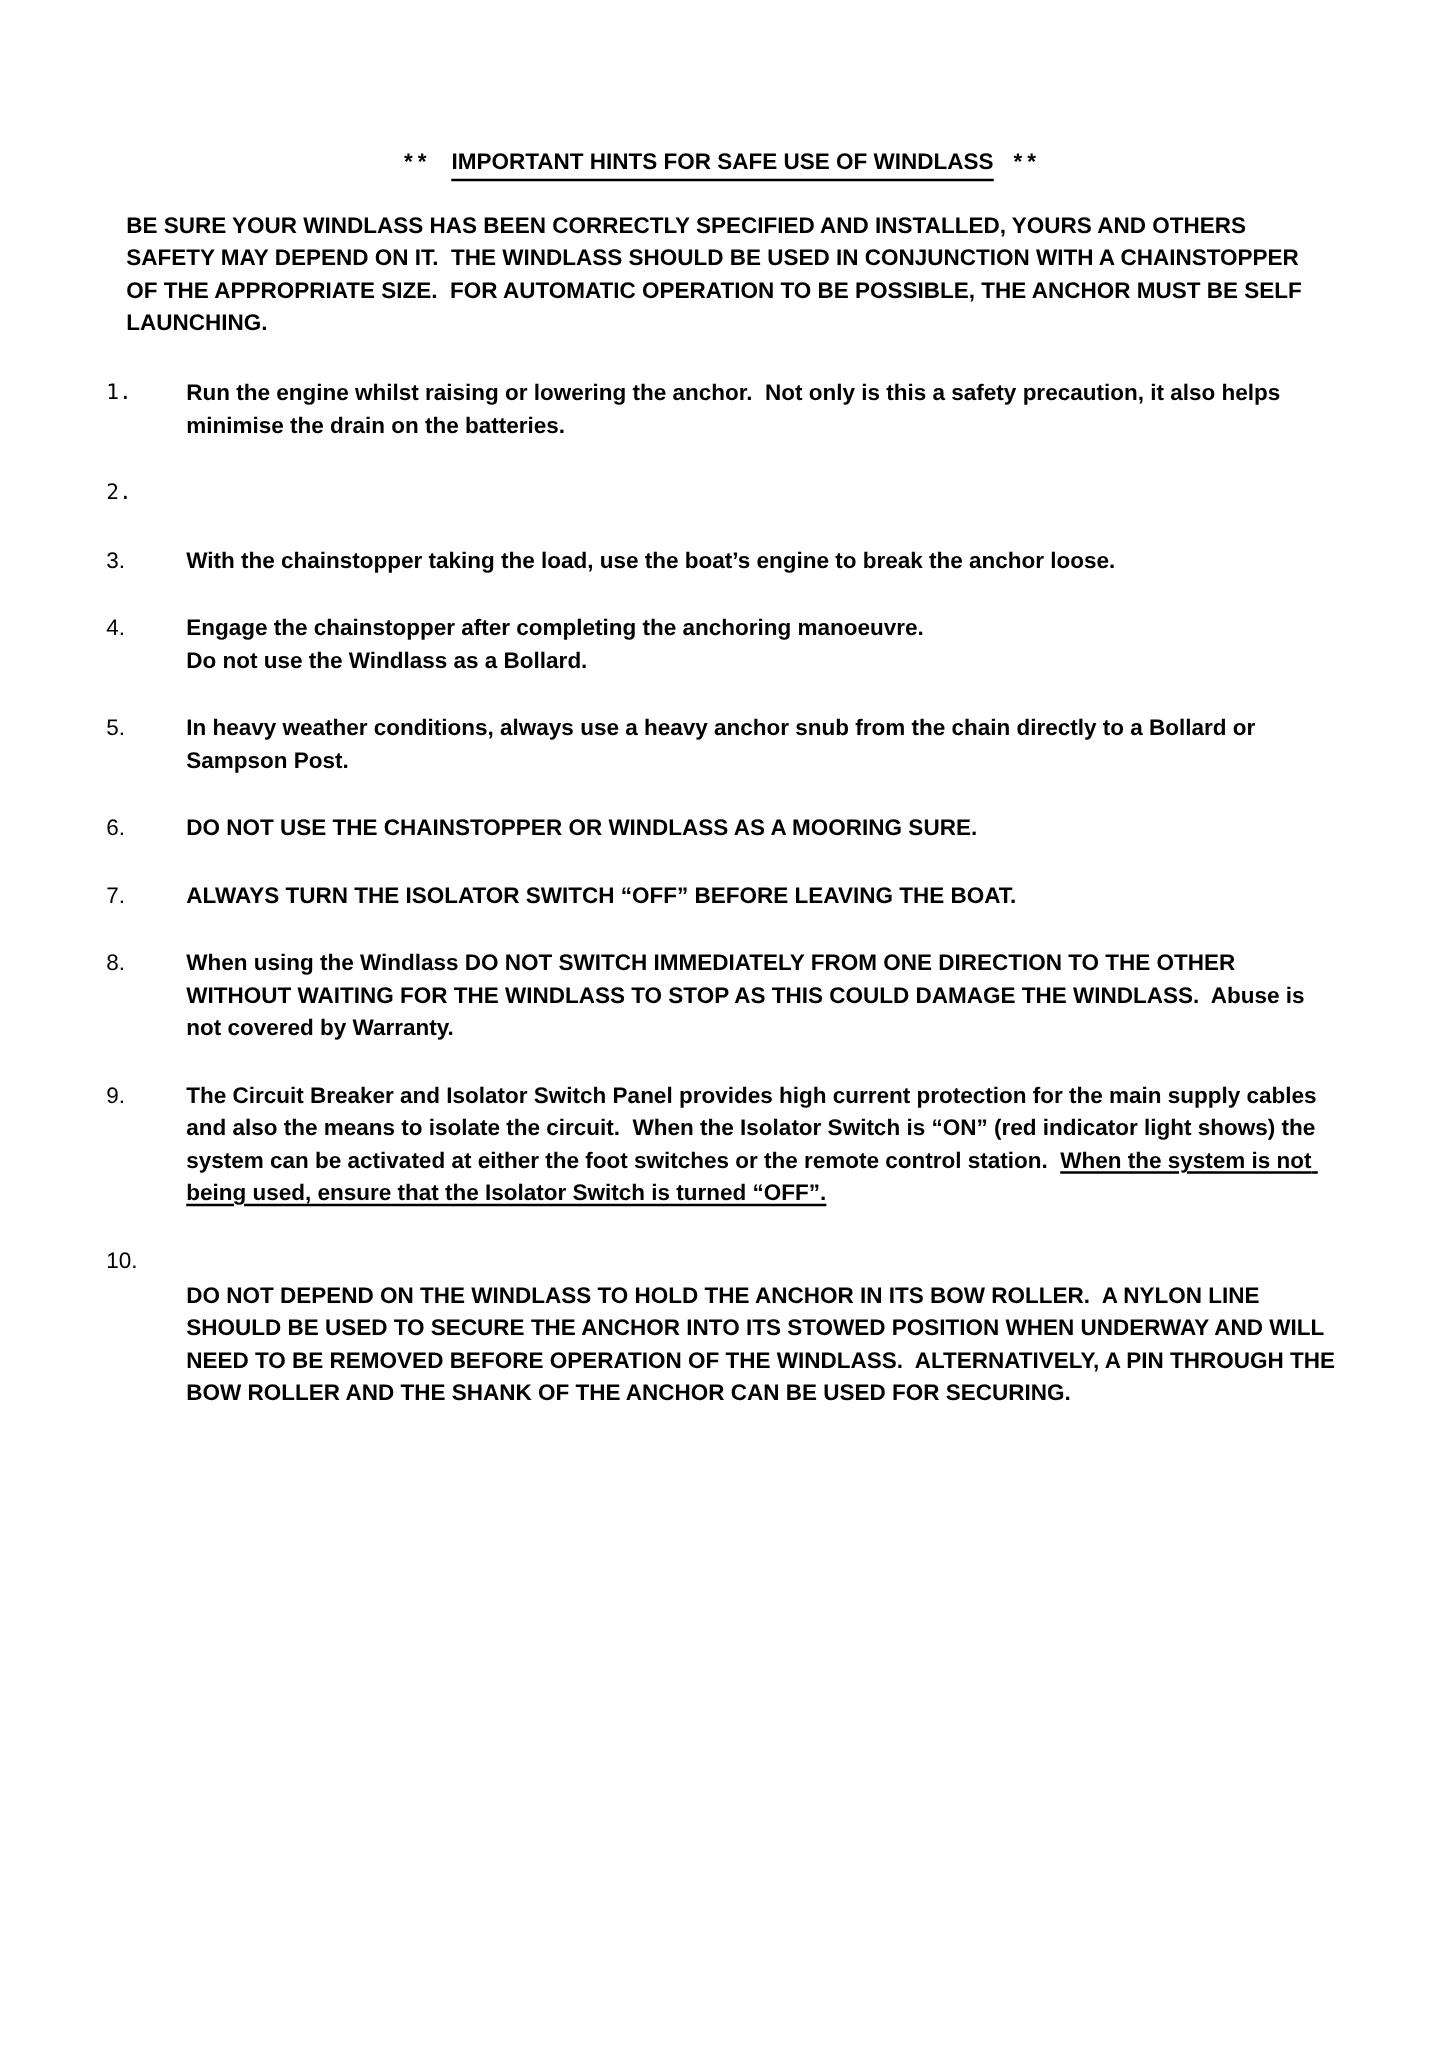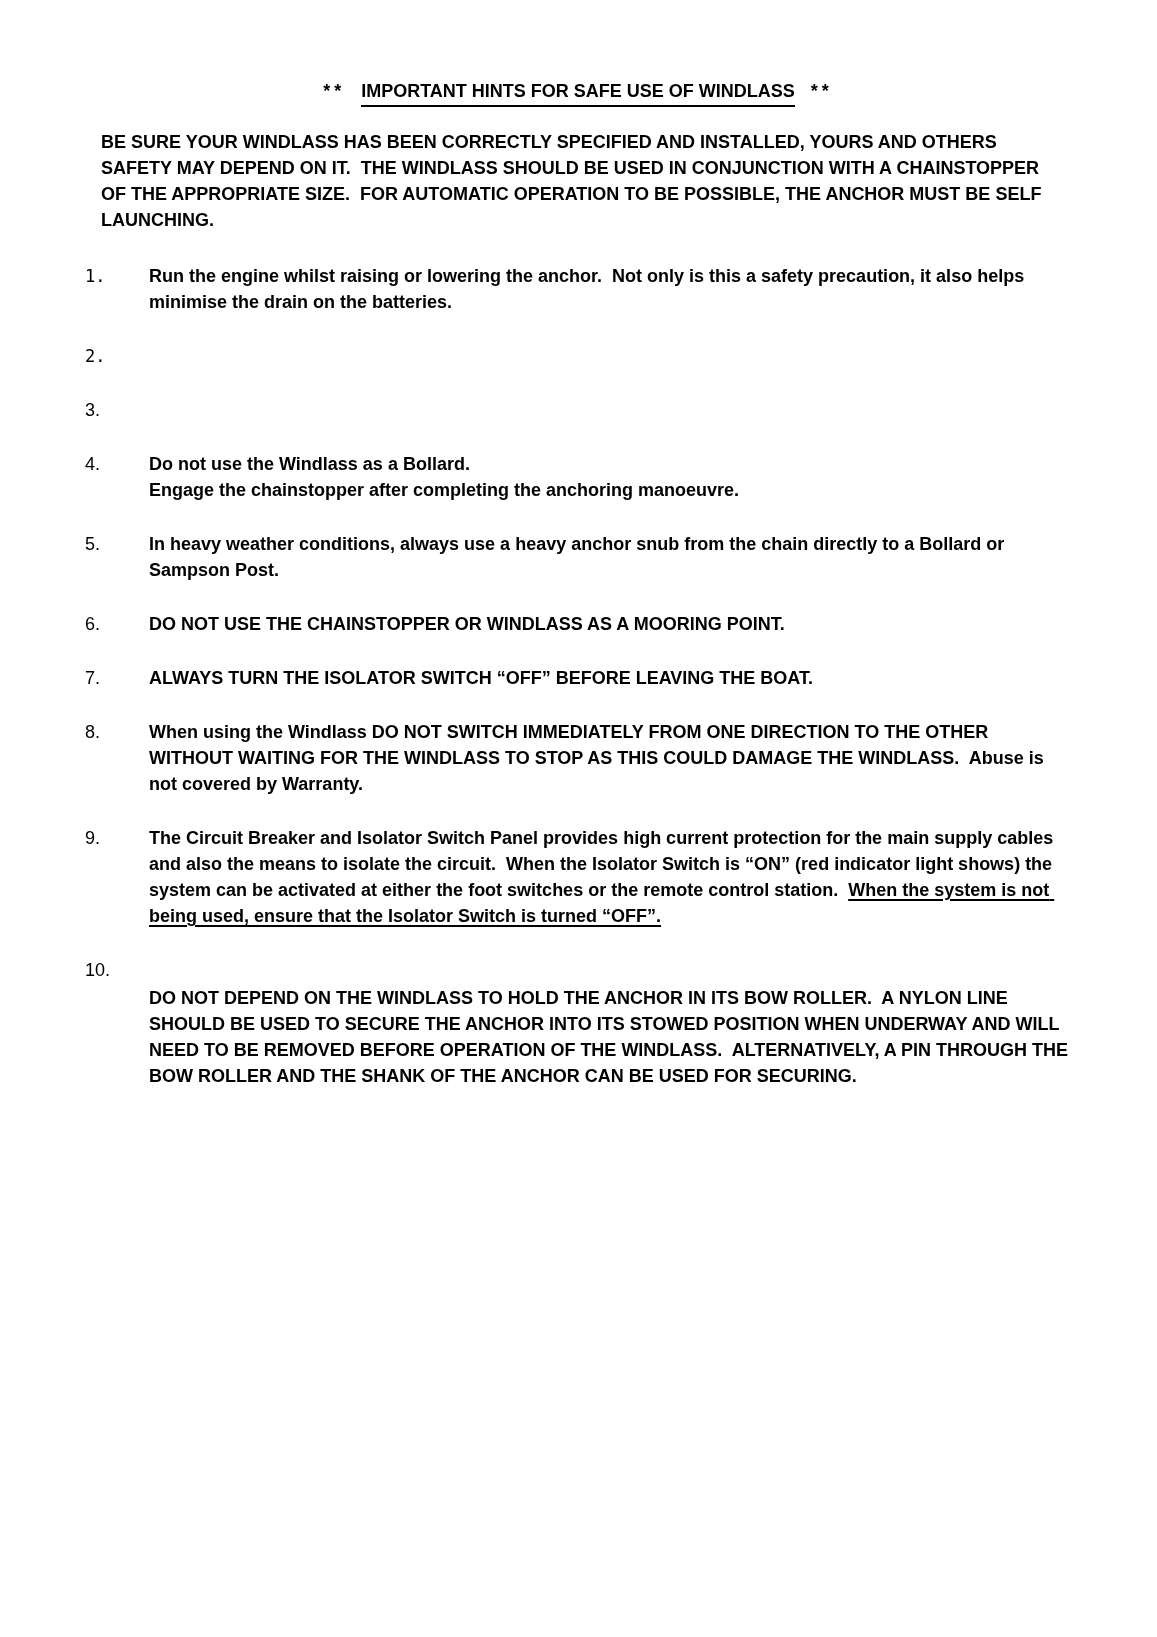--- a/index.html
+++ b/index.html
@@ -6,21 +6,21 @@
     margin: 0;
     padding: 0;
     background: #ffffff;
   }
   .page {
     position: relative;
     width: 1157px;
     height: 1399px;
     box-sizing: border-box;
     margin: 0 auto;
-    padding: 78px 86px 0 85px;
+    padding: 116px 86px 0 85px;
     background: #ffffff;
     color: #000000;
     font-family: "Liberation Sans", sans-serif;
     font-weight: bold;
     font-size: 18px;
     line-height: 26px;
   }
   .title-row {
     text-align: center;
     margin-bottom: 22px;
@@ -107,42 +107,43 @@
 
     <div class="item">
       <span class="num">2.</span>
       <div class="body">
       </div>
     </div>
 
     <div class="item">
       <span class="num">3.</span>
       <div class="body">
+        <div class="line">With the chainstopper taking the load, use the boat’s engine to break the anchor loose.</div>
       </div>
     </div>
 
     <div class="item">
       <span class="num">4.</span>
       <div class="body">
+        <div class="line">Engage the chainstopper after completing the anchoring manoeuvre.</div>
         <div class="line">Do not use the Windlass as a Bollard.</div>
-        <div class="line">Engage the chainstopper after completing the anchoring manoeuvre.</div>
       </div>
     </div>
 
     <div class="item">
       <span class="num">5.</span>
       <div class="body">
         <div class="line">In heavy weather conditions, always use a heavy anchor snub from the chain directly to a Bollard or Sampson Post.</div>
       </div>
     </div>
 
     <div class="item">
       <span class="num">6.</span>
       <div class="body">
-        <div class="line">DO NOT USE THE CHAINSTOPPER OR WINDLASS AS A MOORING POINT.</div>
+        <div class="line">DO NOT USE THE CHAINSTOPPER OR WINDLASS AS A MOORING SURE.</div>
       </div>
     </div>
 
     <div class="item">
       <span class="num">7.</span>
       <div class="body">
         <div class="line">ALWAYS TURN THE ISOLATOR SWITCH “OFF” BEFORE LEAVING THE BOAT.</div>
       </div>
     </div>
 

